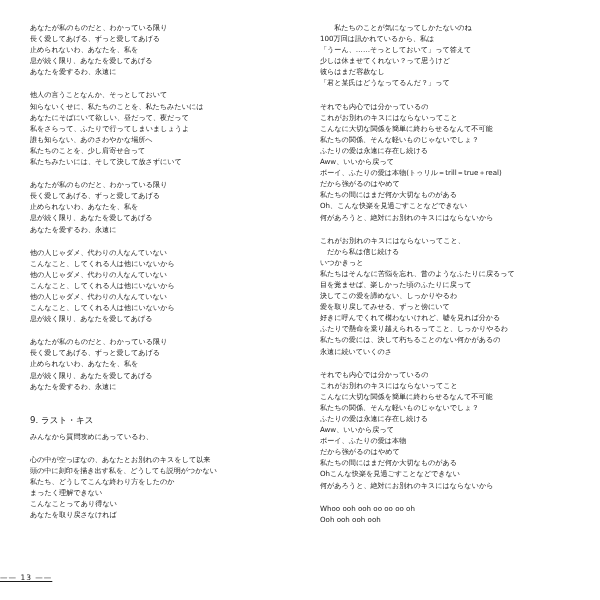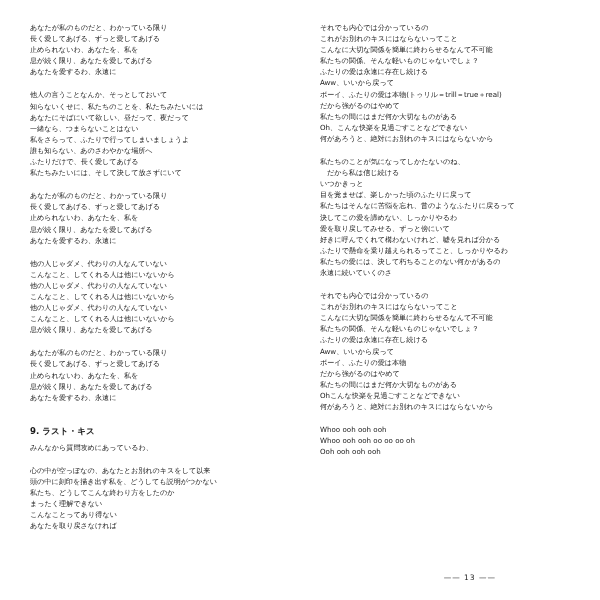--- a/index.html
+++ b/index.html
@@ -36,30 +36,31 @@
     margin: 0 0 12px 0;
   }
   .line {
     font-size: 7.1px;
     line-height: 11.1px;
     white-space: pre-wrap;
     letter-spacing: 0px;
   }
   .section-title {
     font-size: 8.6px;
-    font-weight: bold;
+    font-weight: normal;
     line-height: 13px;
     margin: 4px 0 4px 0;
   }
   .pagenum-wrap {
     position: absolute;
     left: 0;
     right: 0;
     bottom: 16px;
-    text-align: right;
+    text-align: left;
+    text-decoration: underline;
   }
   .pagenum {
     font-size: 7.5px;
     letter-spacing: 1px;
     color: #1a1a1a;
   }
   .spacer-sm { height: 6px; }
 </style>
 </head>
 <body>
@@ -74,24 +75,23 @@
         <div class="line">長く愛してあげる、ずっと愛してあげる</div>
         <div class="line">止められないわ、あなたを、私を</div>
         <div class="line">息が続く限り、あなたを愛してあげる</div>
         <div class="line">あなたを愛するわ、永遠に</div>
       </div>
 
       <div class="stanza">
         <div class="line">他人の言うことなんか、そっとしておいて</div>
         <div class="line">知らないくせに、私たちのことを、私たちみたいには</div>
         <div class="line">あなたにそばにいて欲しい、昼だって、夜だって</div>
-        <div class="line">一緒なら、つまらないことはない</div>
         <div class="line">私をさらって、ふたりで行ってしまいましょうよ</div>
         <div class="line">誰も知らない、あのさわやかな場所へ</div>
-        <div class="line">ふたりだけで、長く愛してあげる</div>
+        <div class="line">私たちのことを、少し肩寄せ合って</div>
         <div class="line">私たちみたいには、そして決して放さずにいて</div>
       </div>
 
       <div class="stanza">
         <div class="line">あなたが私のものだと、わかっている限り</div>
         <div class="line">長く愛してあげる、ずっと愛してあげる</div>
         <div class="line">止められないわ、あなたを、私を</div>
         <div class="line">息が続く限り、あなたを愛してあげる</div>
         <div class="line">あなたを愛するわ、永遠に</div>
       </div>
@@ -128,41 +128,49 @@
         <div class="line">私たち、どうしてこんな終わり方をしたのか</div>
         <div class="line">まったく理解できない</div>
         <div class="line">こんなことってあり得ない</div>
         <div class="line">あなたを取り戻さなければ</div>
       </div>
 
     </div>
 
     <div class="col">
 
+      <div class="stanza">
+        <div class="line">　　私たちのことが気になってしかたないのね</div>
+        <div class="line">100万回は訊かれているから、私は</div>
+        <div class="line">「うーん、……そっとしておいて」って答えて</div>
+        <div class="line">少しは休ませてくれない？って思うけど</div>
+        <div class="line">彼らはまだ容赦なし</div>
+        <div class="line">「君と某氏はどうなってるんだ？」って</div>
+      </div>
 
       <div class="stanza">
         <div class="line">それでも内心では分かっているの</div>
         <div class="line">これがお別れのキスにはならないってこと</div>
         <div class="line">こんなに大切な関係を簡単に終わらせるなんて不可能</div>
         <div class="line">私たちの関係、そんな軽いものじゃないでしょ？</div>
         <div class="line">ふたりの愛は永遠に存在し続ける</div>
         <div class="line">Aww、いいから戻って</div>
         <div class="line">ボーイ、ふたりの愛は本物(トゥリル＝trill＝true＋real)</div>
         <div class="line">だから強がるのはやめて</div>
         <div class="line">私たちの間にはまだ何か大切なものがある</div>
         <div class="line">Oh、こんな快楽を見過ごすことなどできない</div>
         <div class="line">何があろうと、絶対にお別れのキスにはならないから</div>
       </div>
 
       <div class="stanza">
-        <div class="line">私たちのことが気になってしかたないのね、</div>
+        <div class="line">これがお別れのキスにはならないってこと、</div>
         <div class="line">　だから私は信じ続ける</div>
         <div class="line">いつかきっと</div>
+        <div class="line">私たちはそんなに苦悩を忘れ、昔のようなふたりに戻るって</div>
         <div class="line">目を覚ませば、楽しかった頃のふたりに戻って</div>
-        <div class="line">私たちはそんなに苦悩を忘れ、昔のようなふたりに戻るって</div>
         <div class="line">決してこの愛を諦めない、しっかりやるわ</div>
         <div class="line">愛を取り戻してみせる、ずっと傍にいて</div>
         <div class="line">好きに呼んでくれて構わないけれど、嘘を見れば分かる</div>
         <div class="line">ふたりで懸命を乗り越えられるってこと、しっかりやるわ</div>
         <div class="line">私たちの愛には、決して朽ちることのない何かがあるの</div>
         <div class="line">永遠に続いていくのさ</div>
       </div>
 
       <div class="stanza">
         <div class="line">それでも内心では分かっているの</div>
@@ -172,21 +180,20 @@
         <div class="line">ふたりの愛は永遠に存在し続ける</div>
         <div class="line">Aww、いいから戻って</div>
         <div class="line">ボーイ、ふたりの愛は本物</div>
         <div class="line">だから強がるのはやめて</div>
         <div class="line">私たちの間にはまだ何か大切なものがある</div>
         <div class="line">Ohこんな快楽を見過ごすことなどできない</div>
         <div class="line">何があろうと、絶対にお別れのキスにはならないから</div>
       </div>
 
       <div class="stanza">
-        <div class="line">Whoo ooh ooh ooh</div>
         <div class="line">Whoo ooh ooh oo oo oo oh</div>
         <div class="line">Ooh ooh ooh ooh</div>
       </div>
 
     </div>
 
   </div>
 
   <div class="pagenum-wrap">
     <span class="pagenum">—— 13 ——</span>

